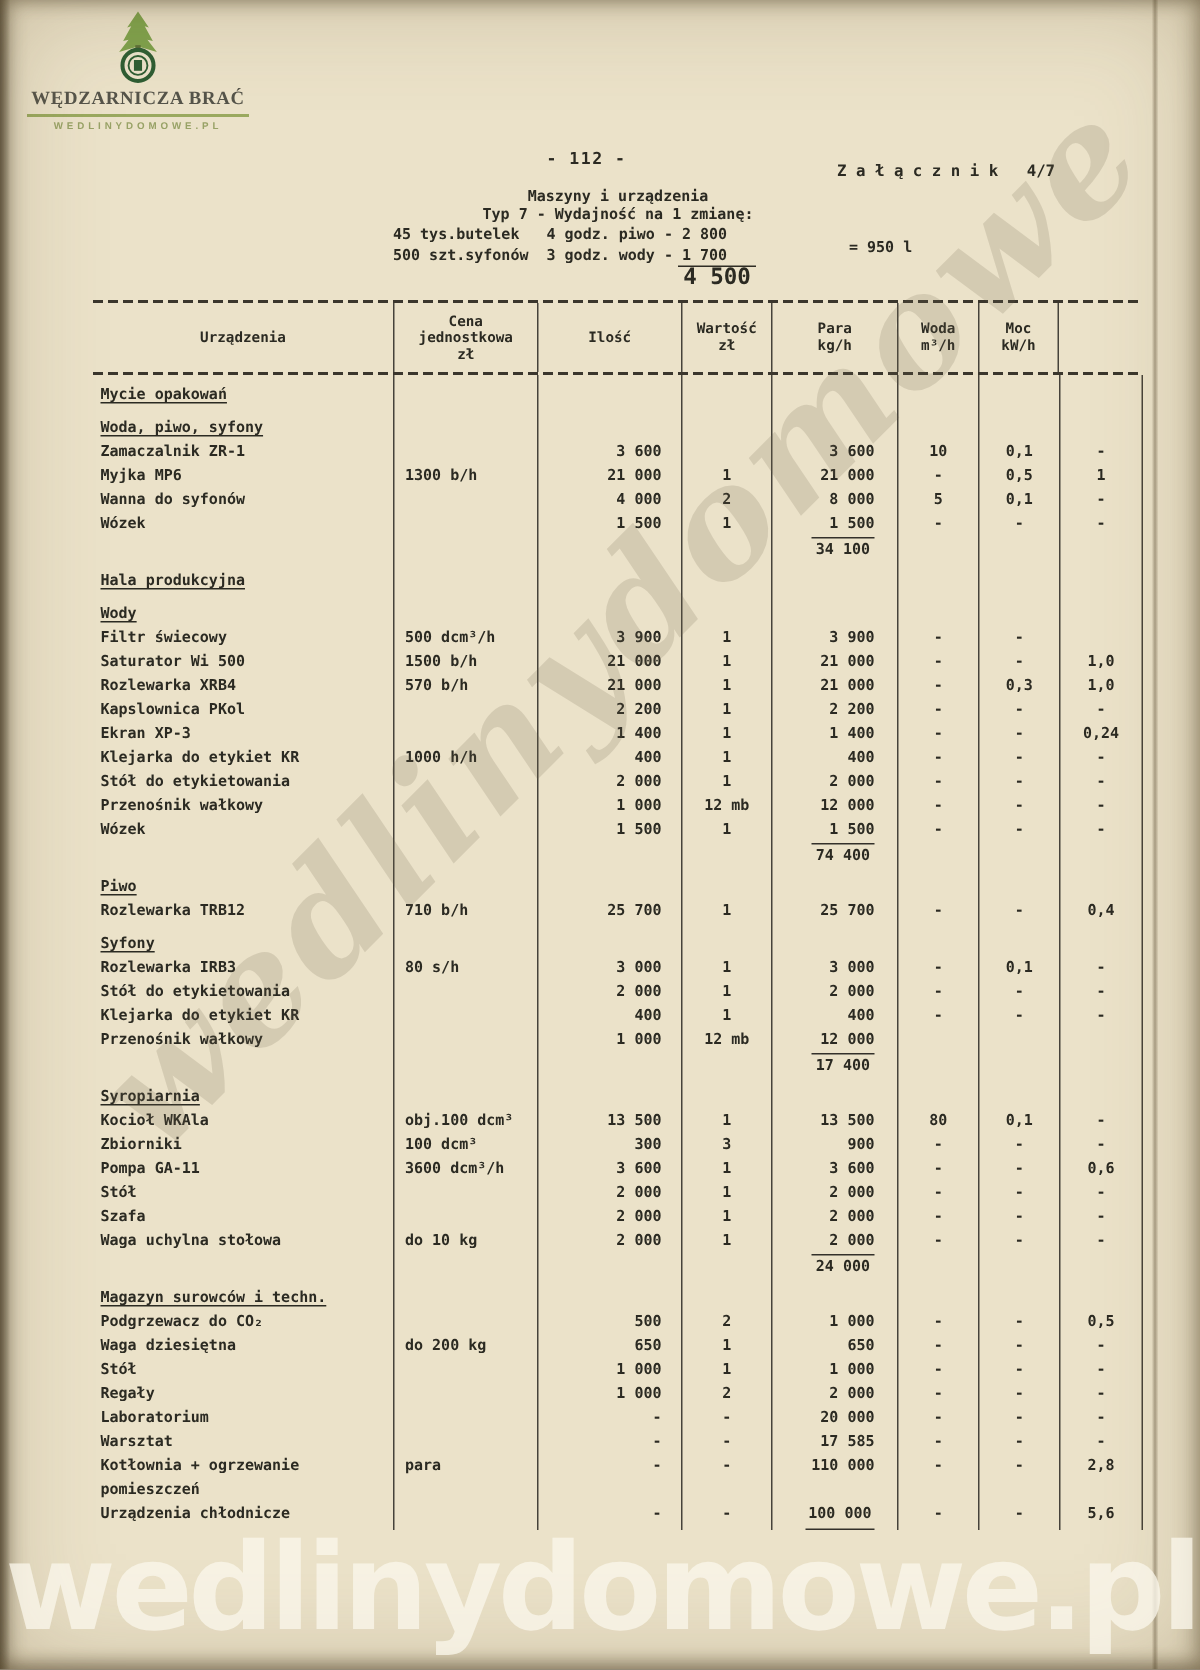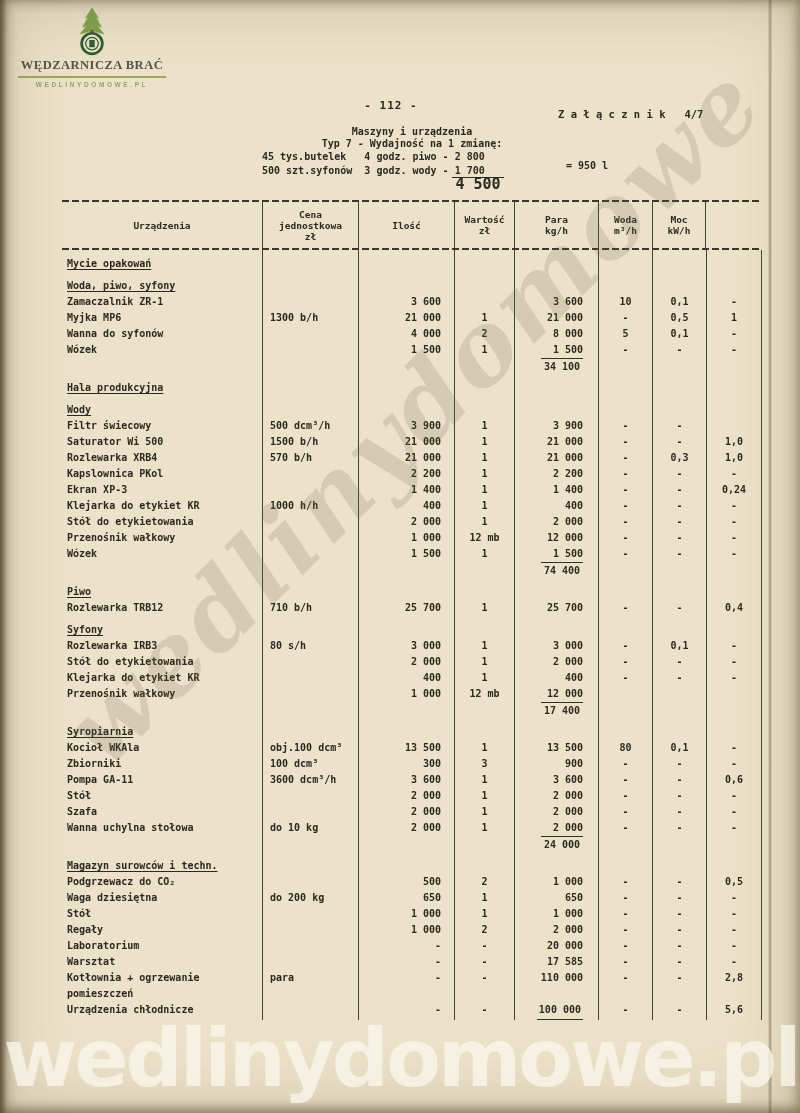--- a/index.html
+++ b/index.html
@@ -448,21 +448,21 @@
           <div class="cell c-name"><span>Szafa</span></div>
           <div class="cell c-wyd"></div>
           <div class="cell c-cena"><span>2 000</span></div>
           <div class="cell c-ilosc"><span>1</span></div>
           <div class="cell c-wart"><span>2 000</span></div>
           <div class="cell c-para"><span>-</span></div>
           <div class="cell c-woda"><span>-</span></div>
           <div class="cell c-moc"><span>-</span></div>
         </div>
         <div class="trow item">
-          <div class="cell c-name"><span>Wanna uchylna stołowa</span></div>
+          <div class="cell c-name"><span>Waga uchylna stołowa</span></div>
           <div class="cell c-wyd"><span>do 10 kg</span></div>
           <div class="cell c-cena"><span>2 000</span></div>
           <div class="cell c-ilosc"><span>1</span></div>
           <div class="cell c-wart"><span>2 000</span></div>
           <div class="cell c-para"><span>-</span></div>
           <div class="cell c-woda"><span>-</span></div>
           <div class="cell c-moc"><span>-</span></div>
         </div>
         <div class="trow subtotal">
           <div class="cell c-name"></div>

